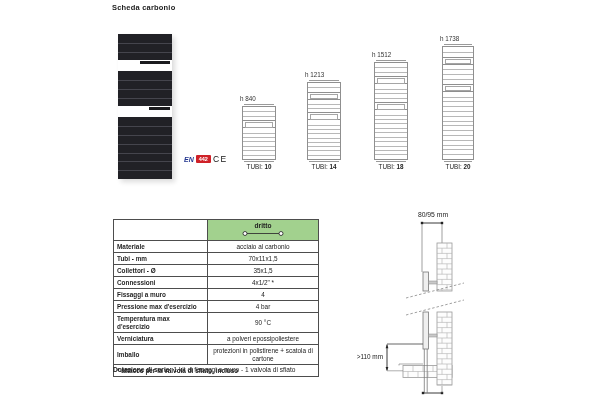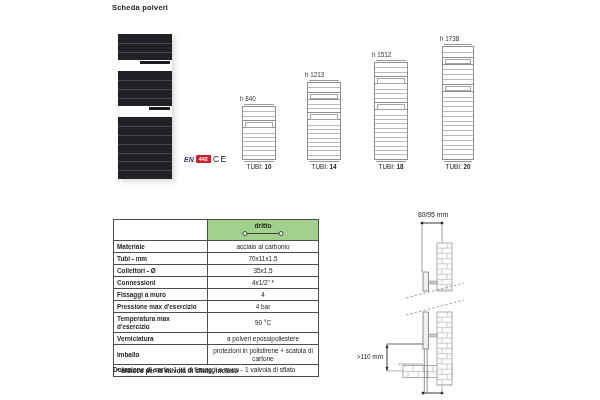--- a/index.html
+++ b/index.html
@@ -55,21 +55,21 @@
 
   
   .mount { position:absolute; left:330px; top:202px; }
   svg text { font-family:"Liberation Sans","DejaVu Sans",sans-serif; fill:#222; }
 </style>
 </head>
 <body>
 
 <div class="page">
 
-  <div class="title">Scheda polveri</div>
+  <div class="title">Scheda carbonio</div>
 
   <div class="photo">
       <div class="pslat" style="height: 8.78571px;"></div>
       <div class="pslat" style="height: 8.78571px;"></div>
       <div class="pslat" style="height: 8.78571px;"></div>
       <div class="pgap" style="height: 11px;">
         <div class="bar" style="width: 55%;"></div>
       </div>
       <div class="pslat" style="height: 8.78571px;"></div>
       <div class="pslat" style="height: 8.78571px;"></div>

